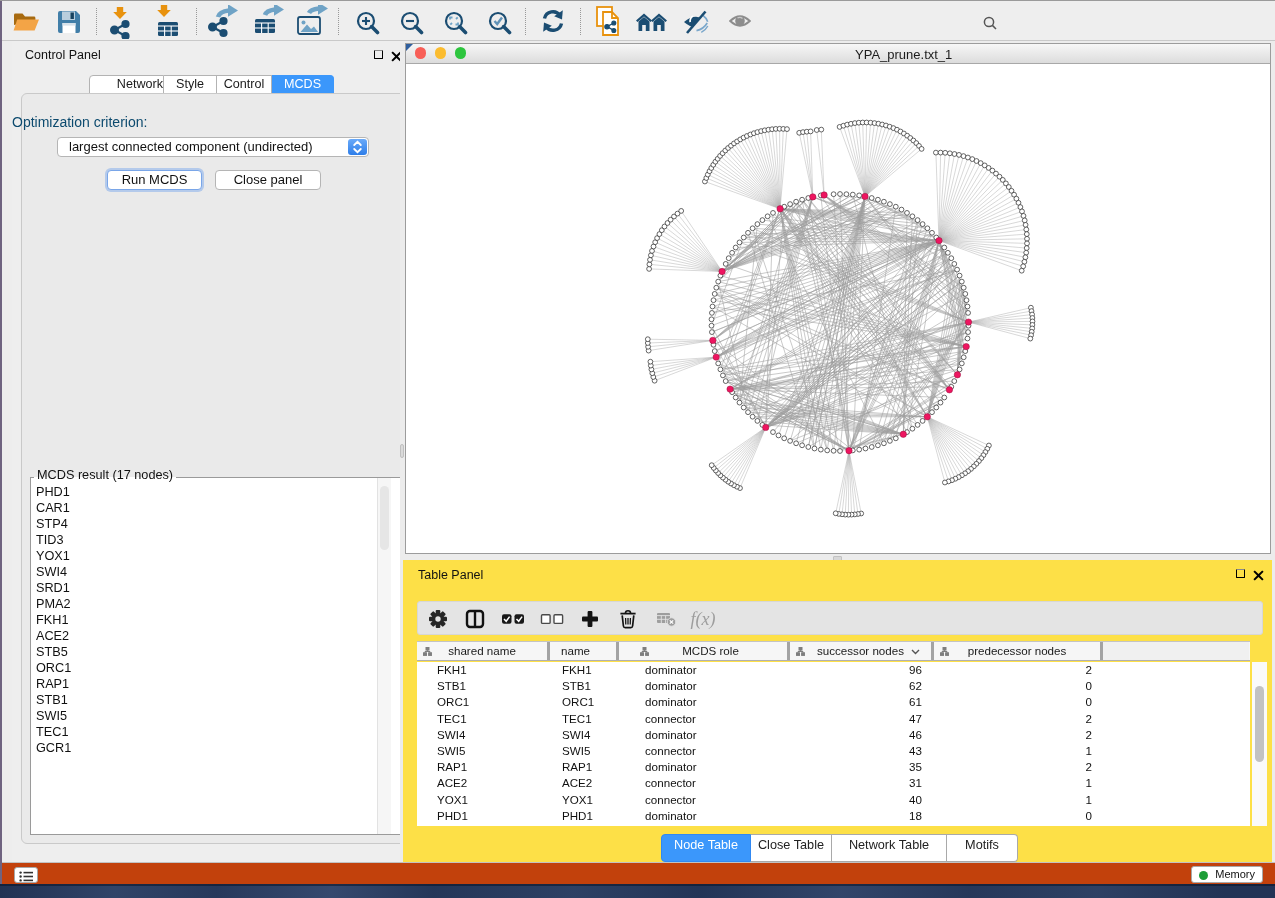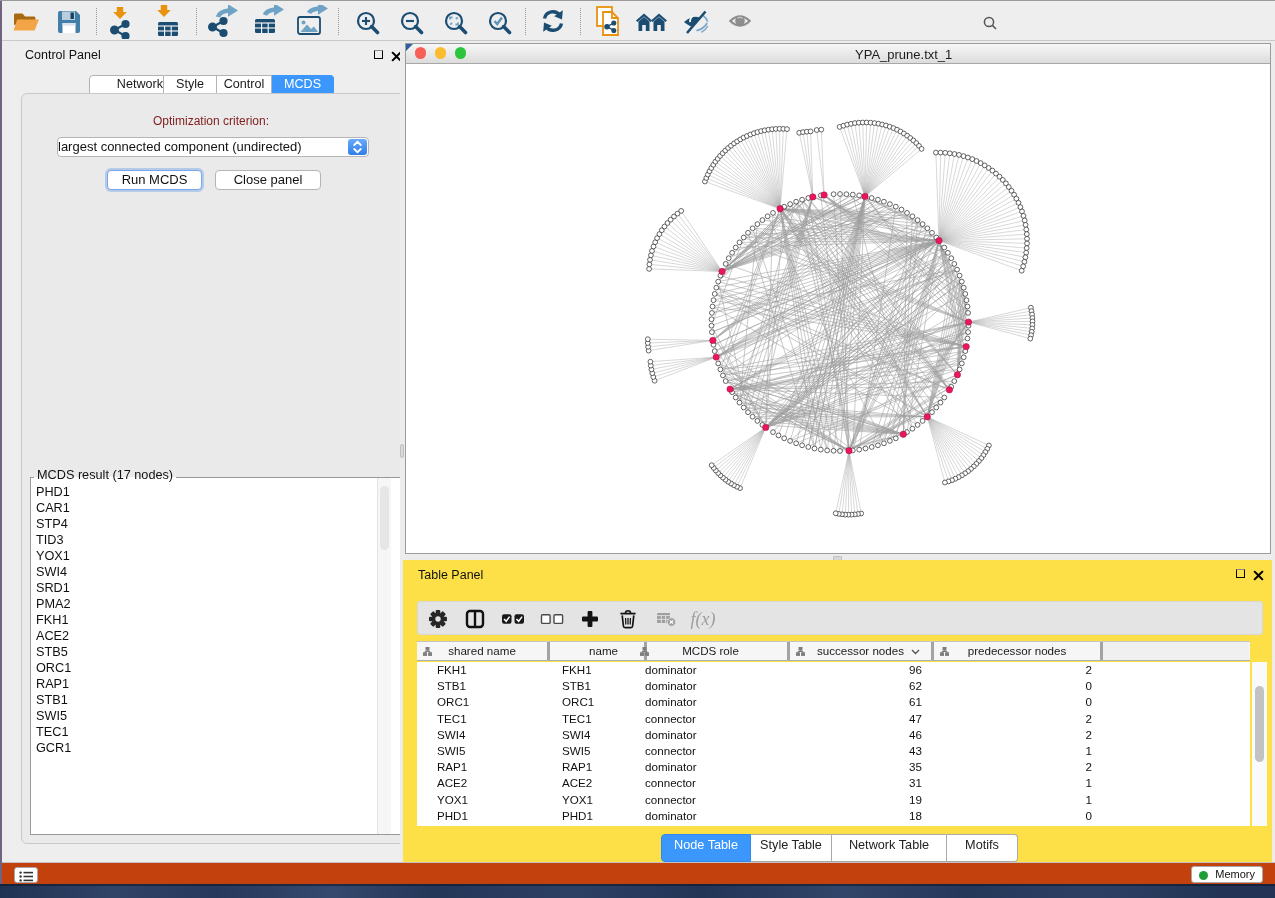--- a/index.html
+++ b/index.html
@@ -20,23 +20,23 @@
 .winbtn-sq { position:absolute; width:9px; height:9px; border:1.6px solid #000; border-top-color:#8a8a8a; border-radius:1px; }
 .winbtn-x { position:absolute; font-size:12px; font-weight:bold; color:#000; line-height:10px; }
 #cp-tabs { position:absolute; left:77px; top:34px; height:19px; }
 .tab { position:absolute; top:0; height:19px; background:#fff; border:1px solid #b3b3b3; border-left:none;
   font-size:12.6px; color:#1a1a1a; text-align:center; line-height:17px; }
 .tab.first { border-left:1px solid #b3b3b3; border-radius:4px 0 0 0;text-align:right; }
 .tab.last { border-radius:0 4px 0 0; }
 .tab.sel { background:#3b97fb; color:#fff; border-color:#3b97fb; }
 #cp-box { position:absolute; left:9px; top:52px; width:386px; height:751px; background:#eaeaea;
   border:1px solid #c9c9c9; border-radius:6px; }
-#opt-label { position:absolute; left:0; top:73px; width:398px; text-align:center; font-size:12px; color:#7f1d1d; }
+#opt-label { position:absolute; left:0; top:73px; width:398px; font-size:14px; color:#0c4a6e; }
 #opt-select { position:absolute; left:45px; top:96px; width:312px; height:20px; background:#fff;
-  border:1px solid #b5b5b5; border-radius:4px; font-size:13px; color:#111; line-height:18px; }
+  border:1px solid #b5b5b5; border-radius:4px; font-size:13px; color:#111; line-height:18px; padding-left:11px; }
 #opt-spin { position:absolute; right:1px; top:1px; width:19px; height:16px; border-radius:3px;
   background:linear-gradient(#6aaaf9,#2e7ee9); }
 .btn { position:absolute; height:20px; background:#fff; border:1px solid #b5b5b5; border-radius:4px;
   font-size:13px; color:#111; text-align:center; line-height:18px; }
 #btn-run { left:95px; top:129px; width:95px; border-color:#7aa6e8; box-shadow:0 0 0 2px rgba(125,170,235,.5); }
 #btn-close { left:203px; top:129px; width:106px; }
 #fieldset { position:absolute; left:18px; top:436px; width:374px; height:358px; background:#fff; border:1px solid #9a9a9a; }
 #legend { position:absolute; left:22px; top:427px; font-size:12.7px; color:#111; padding:0 3px;
   background:linear-gradient(#eaeaea 0 9px, #ffffff 9px); }
 #mcds-list { position:absolute; left:24px; top:443px; font-size:12.7px; color:#111; line-height:16px; }
@@ -1112,21 +1112,21 @@
     <div id="tp-header">
         <div class="hcell" style="left:0px;width:133px">shared name</div>
         <svg class="hicon" style="left:6px" width="9" height="9" viewBox="0 0 9 9">
           <g fill="none" stroke="#7f7f7f" stroke-width="1">
             <rect x="3" y="0.5" width="3" height="2.6" fill="#7f7f7f"></rect>
             <rect x="0.5" y="5.8" width="3" height="2.6" fill="#7f7f7f"></rect>
             <rect x="5.6" y="5.8" width="3" height="2.6" fill="#7f7f7f"></rect>
             <path d="M4.5 3.2 L4.5 4.5 M2 5.8 L2 4.5 L7 4.5 L7 5.8"></path>
           </g>
         </svg>
-        <div class="hcell" style="left:146px;width:84px">name</div>
+        <div class="hcell" style="left:118px;width:84px">name</div>
         <div class="hcell" style="left:217px;width:156px">MCDS role</div>
         <svg class="hicon" style="left:223px" width="9" height="9" viewBox="0 0 9 9">
           <g fill="none" stroke="#7f7f7f" stroke-width="1">
             <rect x="3" y="0.5" width="3" height="2.6" fill="#7f7f7f"></rect>
             <rect x="0.5" y="5.8" width="3" height="2.6" fill="#7f7f7f"></rect>
             <rect x="5.6" y="5.8" width="3" height="2.6" fill="#7f7f7f"></rect>
             <path d="M4.5 3.2 L4.5 4.5 M2 5.8 L2 4.5 L7 4.5 L7 5.8"></path>
           </g>
         </svg>
         <div class="hcell" style="left:373px;width:144px">successor nodes</div>
@@ -1206,37 +1206,37 @@
           <span class="c1">ACE2</span>
           <span class="c2">ACE2</span>
           <span class="c3">connector</span>
           <span class="c4">31</span>
           <span class="c5">1</span>
         </div>
         <div class="trow" style="top:129.6px">
           <span class="c1">YOX1</span>
           <span class="c2">YOX1</span>
           <span class="c3">connector</span>
-          <span class="c4">19</span>
+          <span class="c4">40</span>
           <span class="c5">1</span>
         </div>
         <div class="trow" style="top:145.8px">
           <span class="c1">PHD1</span>
           <span class="c2">PHD1</span>
           <span class="c3">dominator</span>
           <span class="c4">18</span>
           <span class="c5">0</span>
         </div>
       </div>
     <div id="tp-sb">
         <div id="tp-sb-thumb"></div>
       </div>
     <div id="tp-tabs">
       <div class="btab sel first" style="left:0; width:90px;">Node Table</div>
-      <div class="btab" style="left:90px; width:81px;">Style Table</div>
+      <div class="btab" style="left:90px; width:81px;">Close Table</div>
       <div class="btab" style="left:171px; width:115px;">Network Table</div>
       <div class="btab last" style="left:286px; width:71px;">Motifs</div>
     </div>
   </div>
 </div>
 <div class="abs" id="statusbar">
   <div id="sb-listbtn">
       <svg class="abs" style="left:4px;top:2.5px" width="15" height="11" viewBox="0 0 15 11">
         <g fill="#333">
           <circle cx="1.6" cy="1.6" r="1.2"></circle>

